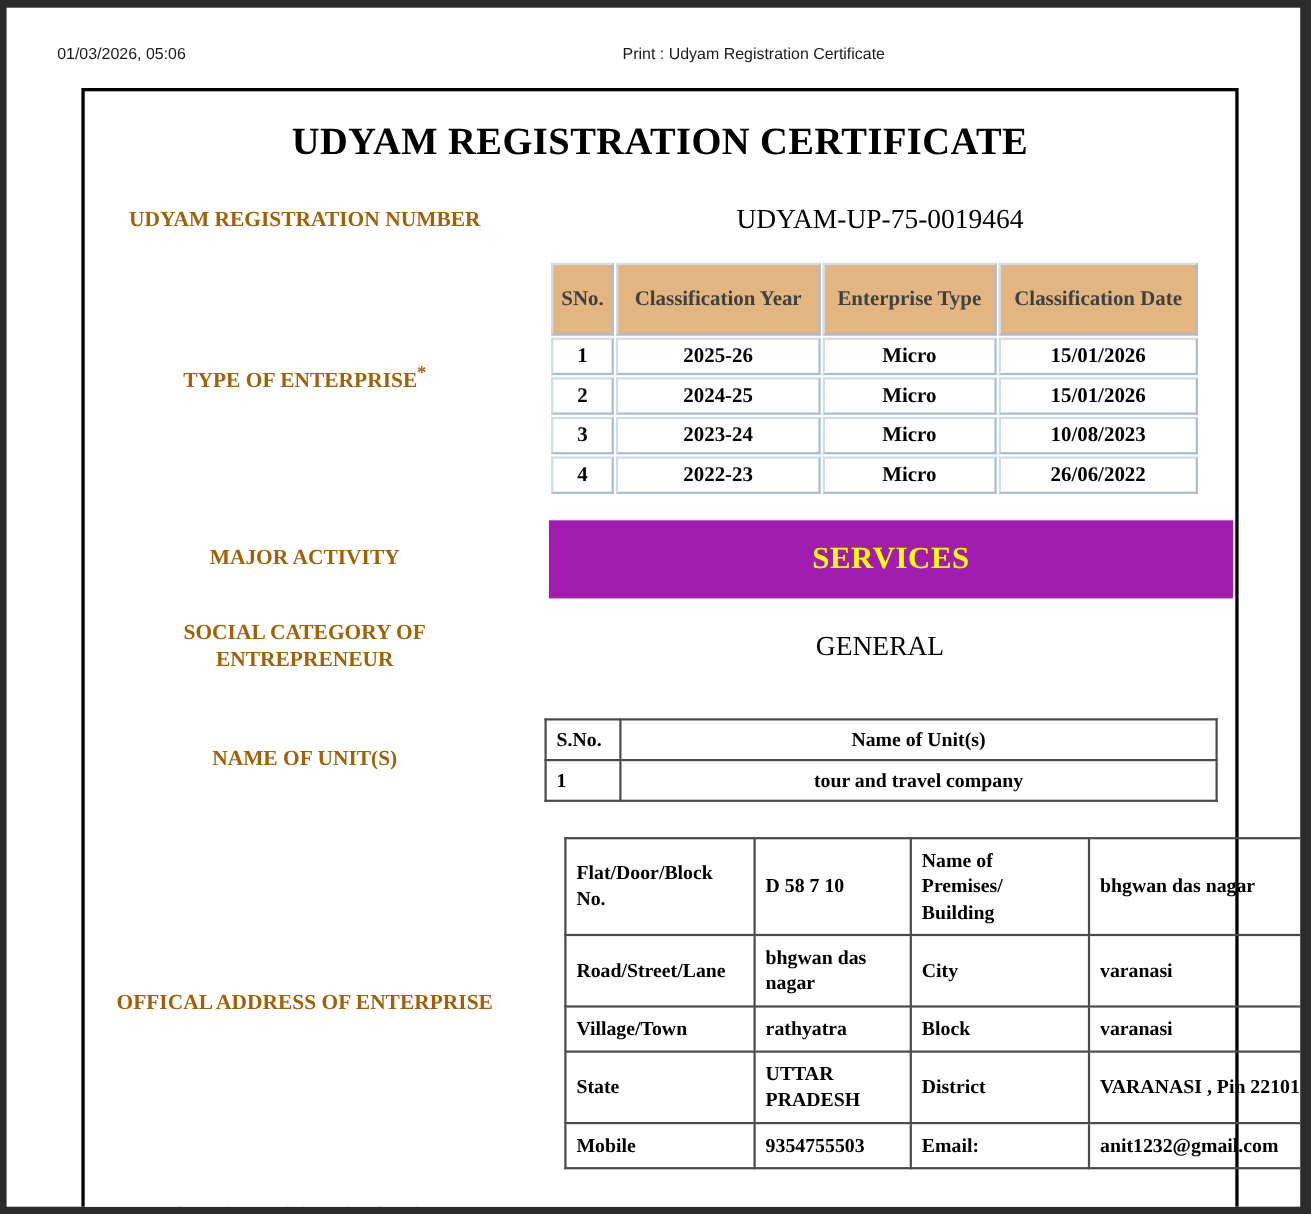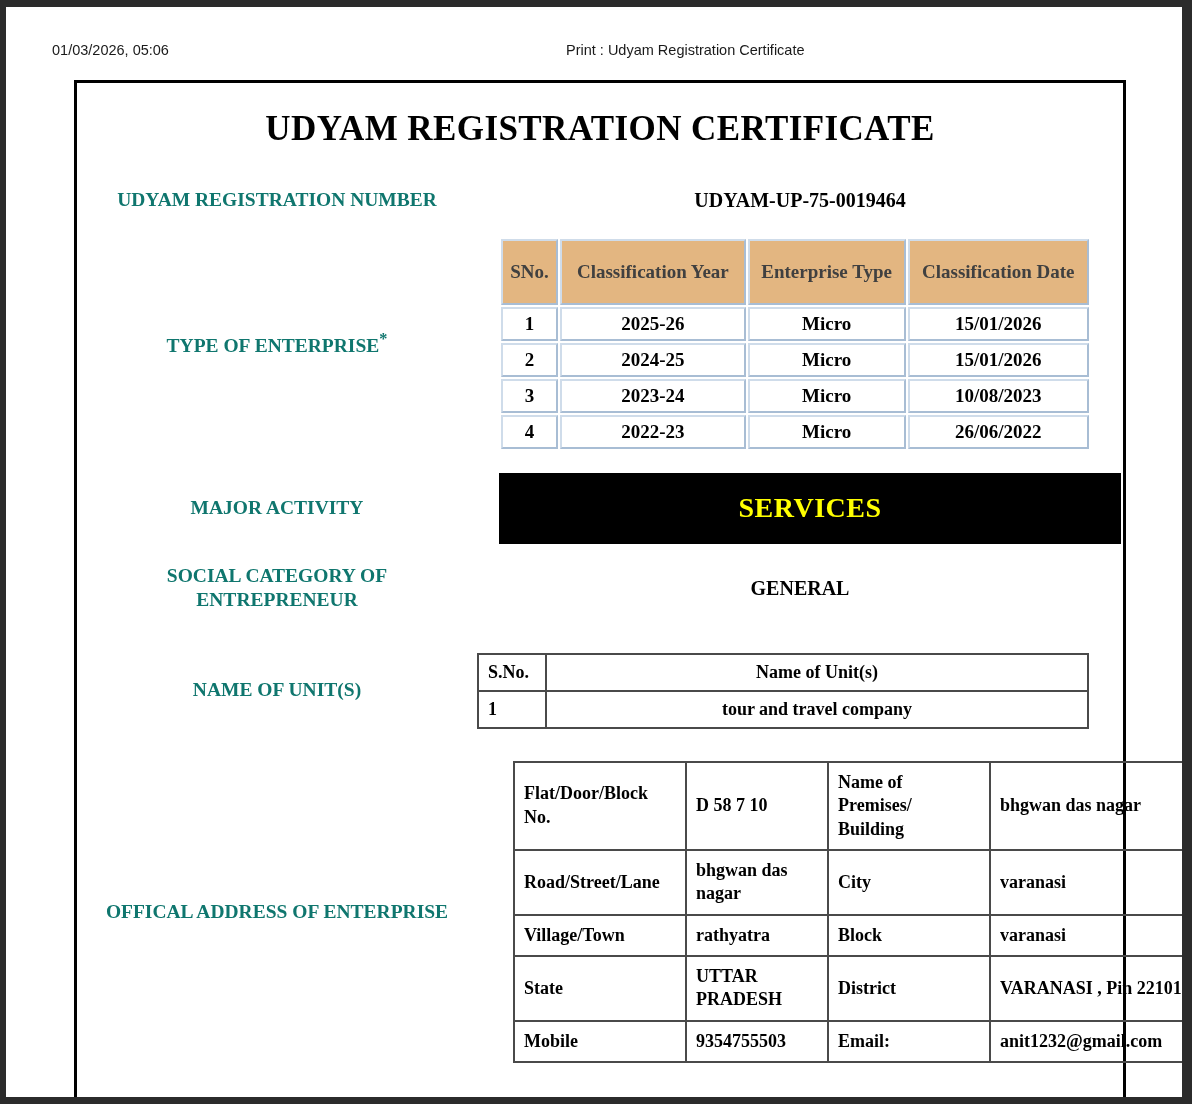--- a/index.html
+++ b/index.html
@@ -75,30 +75,30 @@
     align-items: center;
     width: 100%;
     box-sizing: border-box;
   }
   .lbl {
     width: 400px;
     flex: 0 0 400px;
     text-align: center;
     font-weight: bold;
     font-size: 19.5px;
-    color: #0f766e;
+    color: #a16207;
     line-height: 1.28;
     padding: 0 24px;
     box-sizing: border-box;
   }
   .val {
     flex: 1 1 auto;
     text-align: center;
-    font-weight: bold;
-    font-size: 20px;
+    font-weight: normal;
+    font-size: 25px;
     color: #000;
   }
 
   .r-urn { margin-top: 36px; height: 30px; }
   .r-noe { margin-top: 25px; height: 30px; }
 
   
   .r-type {
     margin-top: 22px;
     align-items: center;
@@ -142,38 +142,39 @@
 
   
   .r-major {
     margin-top: 22px;
     align-items: center;
   }
   .banner {
     flex: 1 1 auto;
     margin-left: 22px;
     margin-right: 2px;
-    background: #000000;
+    background: #a21caf;
     color: #ffff00;
     font-weight: bold;
     font-size: 28px;
     text-align: center;
     padding: 19px 0 20px 0;
     letter-spacing: 0.5px;
   }
 
   
   .r-social { margin-top: 20px; }
   .r-social .lbl { line-height: 1.25; }
 
   
   .r-unit { margin-top: 40px; align-items: center; }
   table.unit {
     border-collapse: collapse;
     width: 612px;
+    margin-left: 18px;
     font-size: 18px;
   }
   table.unit th, table.unit td {
     border: 2px solid #4a4a4a;
     color: #000;
     font-weight: bold;
     padding: 7px 9px;
   }
   table.unit th.u-sno { width: 48px; text-align: left; }
   table.unit th.u-name { text-align: center; }

